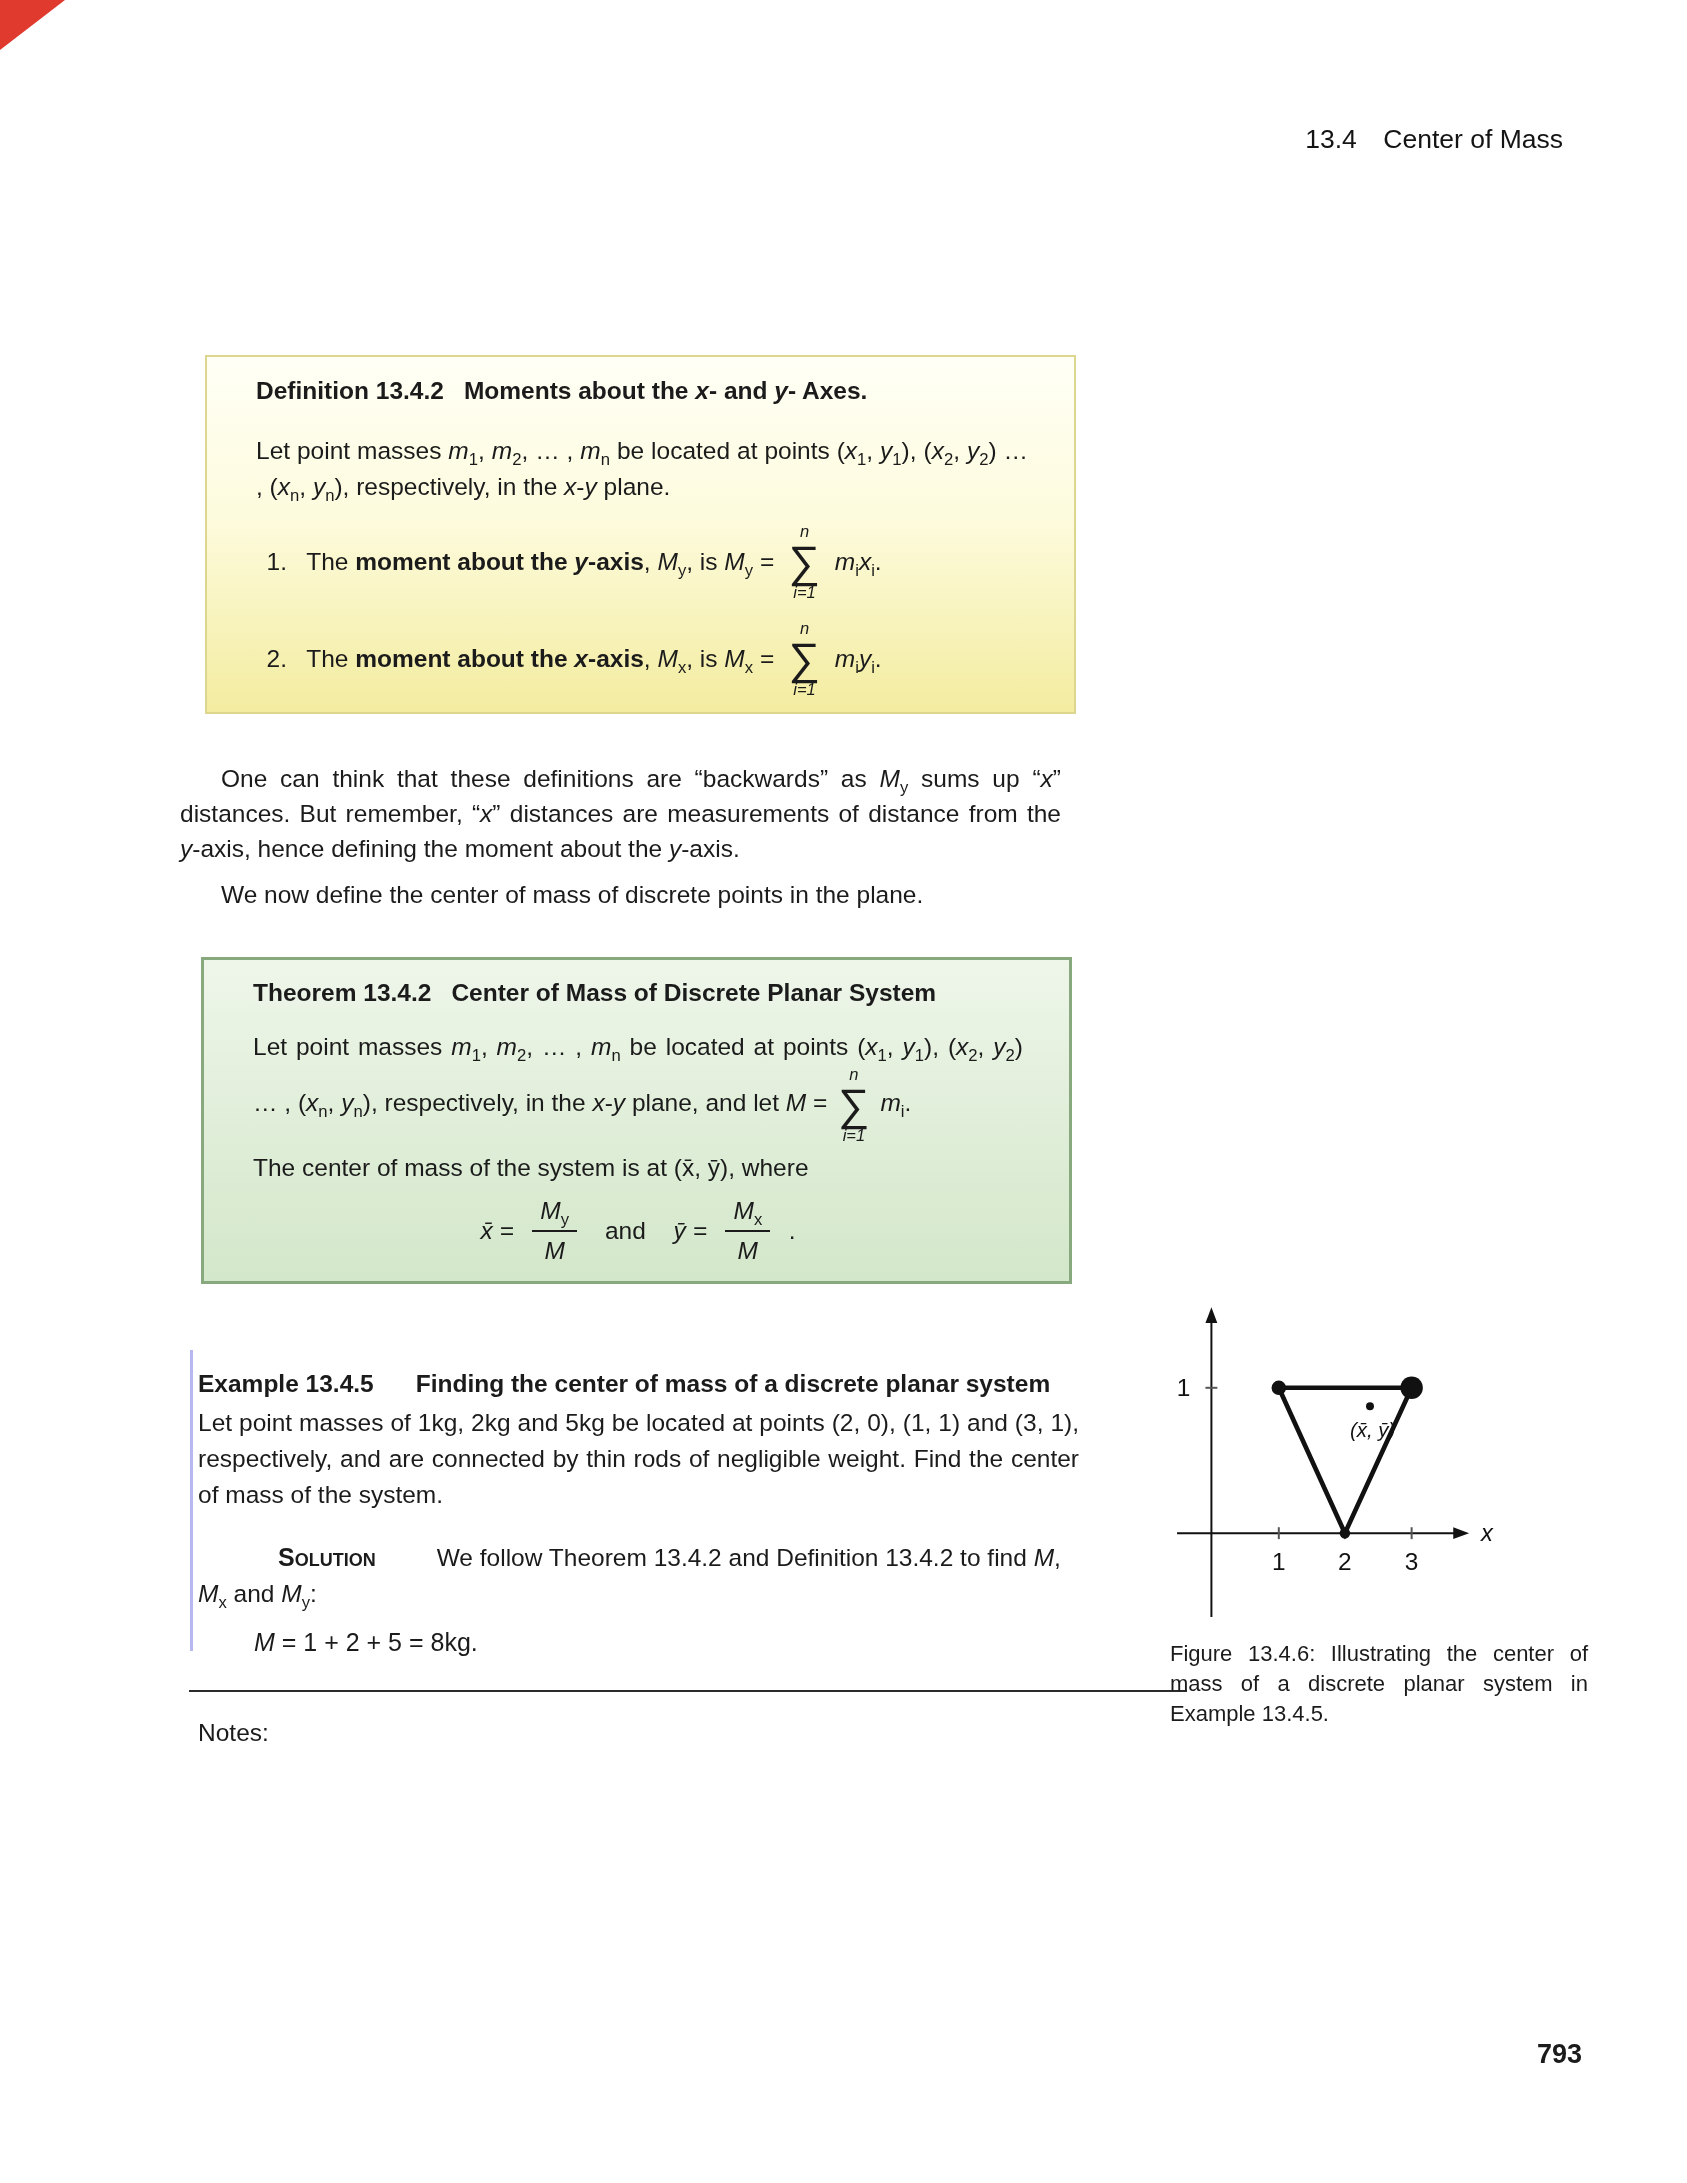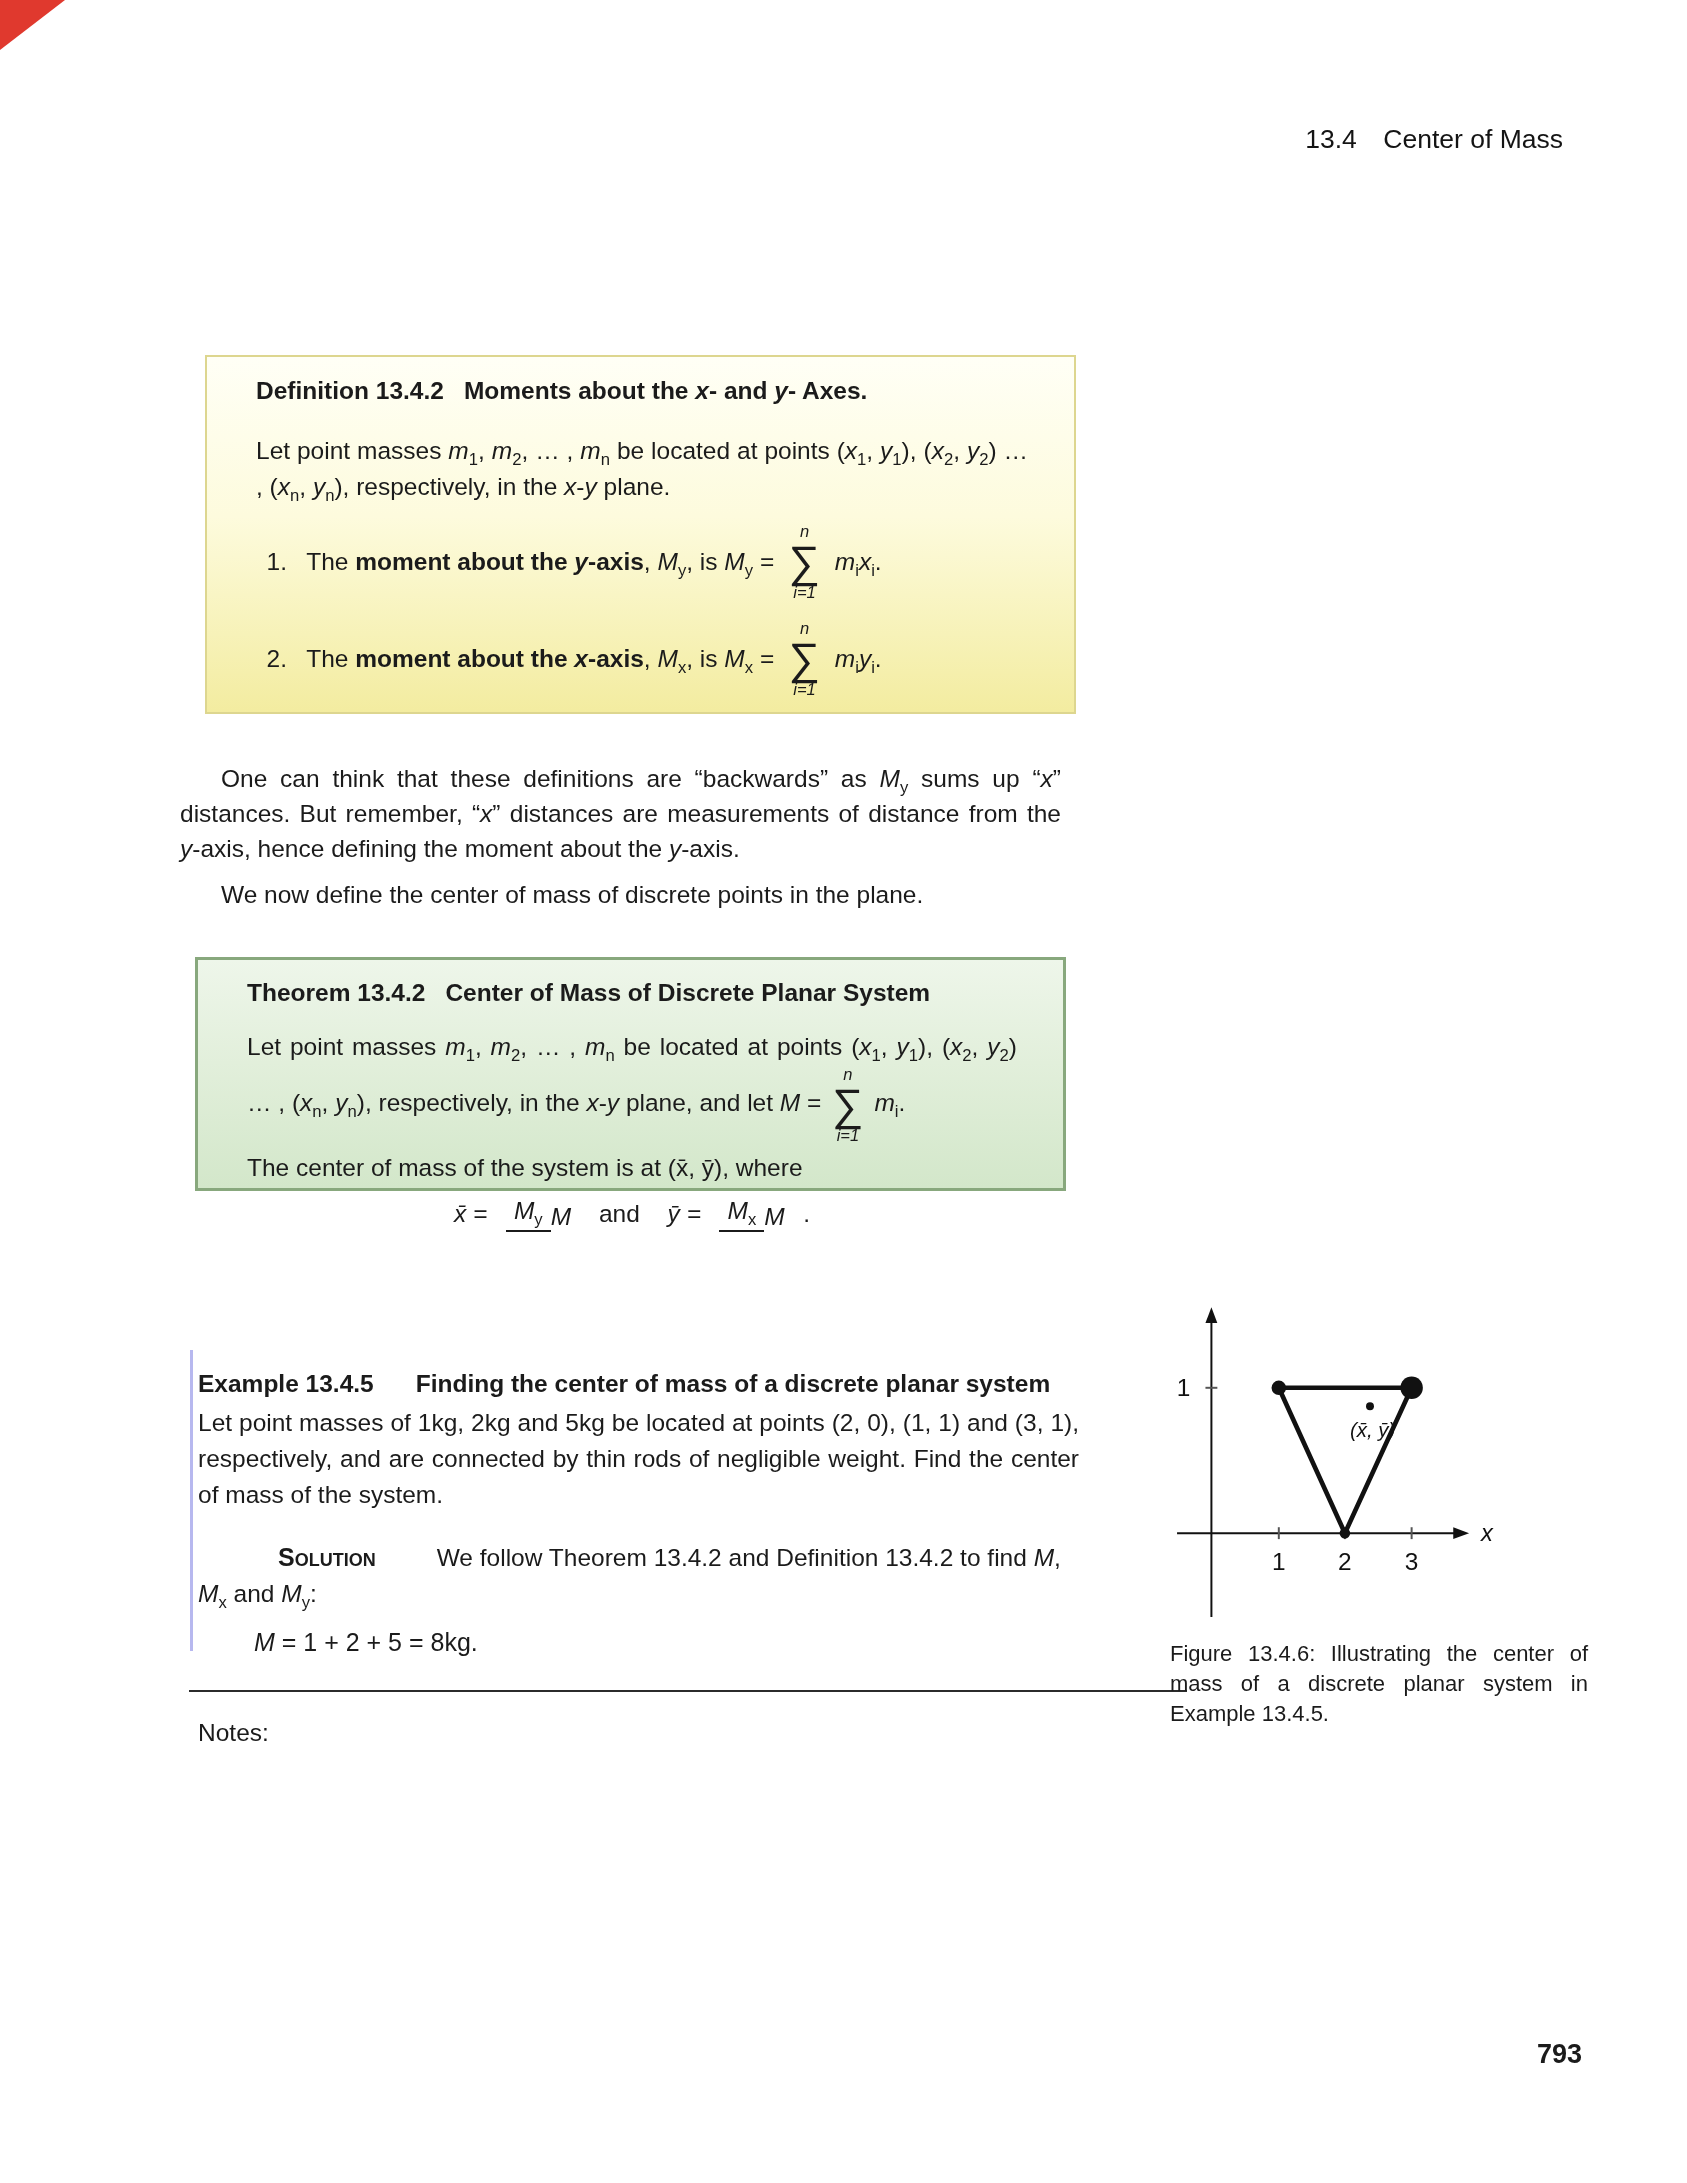--- a/index.html
+++ b/index.html
@@ -52,35 +52,35 @@
   
   .sum{
     display:inline-flex; flex-direction:column; align-items:center;
     vertical-align:middle; line-height:1; margin:0 4px;
   }
   .sum .lim{ font-size:16.5px; font-style:italic; line-height:1.15; }
   .sum .sigma{ font-size:44px; line-height:0.95; font-style:normal; }
 
   
   .thmbox{
-    position:absolute; left:195px; top:957px; width:871px; height:234px;
+    position:absolute; left:201px; top:957px; width:871px; height:327px;
     box-sizing:border-box;
     border:3.3px solid #88a87d;
     background:linear-gradient(180deg,#eef6ea 0%,#e2efdb 45%,#d3e7ca 100%);
     padding:18.5px 46px 0 49px;
   }
   .thmbox .box-body{
     margin-top:22.5px; font-size:24.5px; line-height:36px; text-align:justify;
   }
   .thmbox .com-line{ margin-top:9.3px; font-size:24.5px; }
   .formula-row{
     margin-top:14.6px; display:flex; justify-content:center; align-items:center;
     gap:18.5px; font-size:24.5px;
   }
-  .frac{ display:inline-flex; flex-direction:row; align-items:center; vertical-align:middle; }
+  .frac{ display:inline-flex; flex-direction:column; align-items:center; vertical-align:middle; }
   .frac .num{ padding:0 8px 5.3px; border-bottom:2px solid #1b1b1b; }
   .frac .den{ padding-top:5.3px; }
   .conj{ margin:0 9.3px; }
 
   
   .midparas{ position:absolute; left:180px; top:761px; width:881px; }
   .midparas .p1{ font-size:24.5px; line-height:35px; text-align:justify; text-indent:41px; }
   .midparas .p2{ font-size:24.5px; margin-top:14.6px; text-indent:41px; }
 
   

